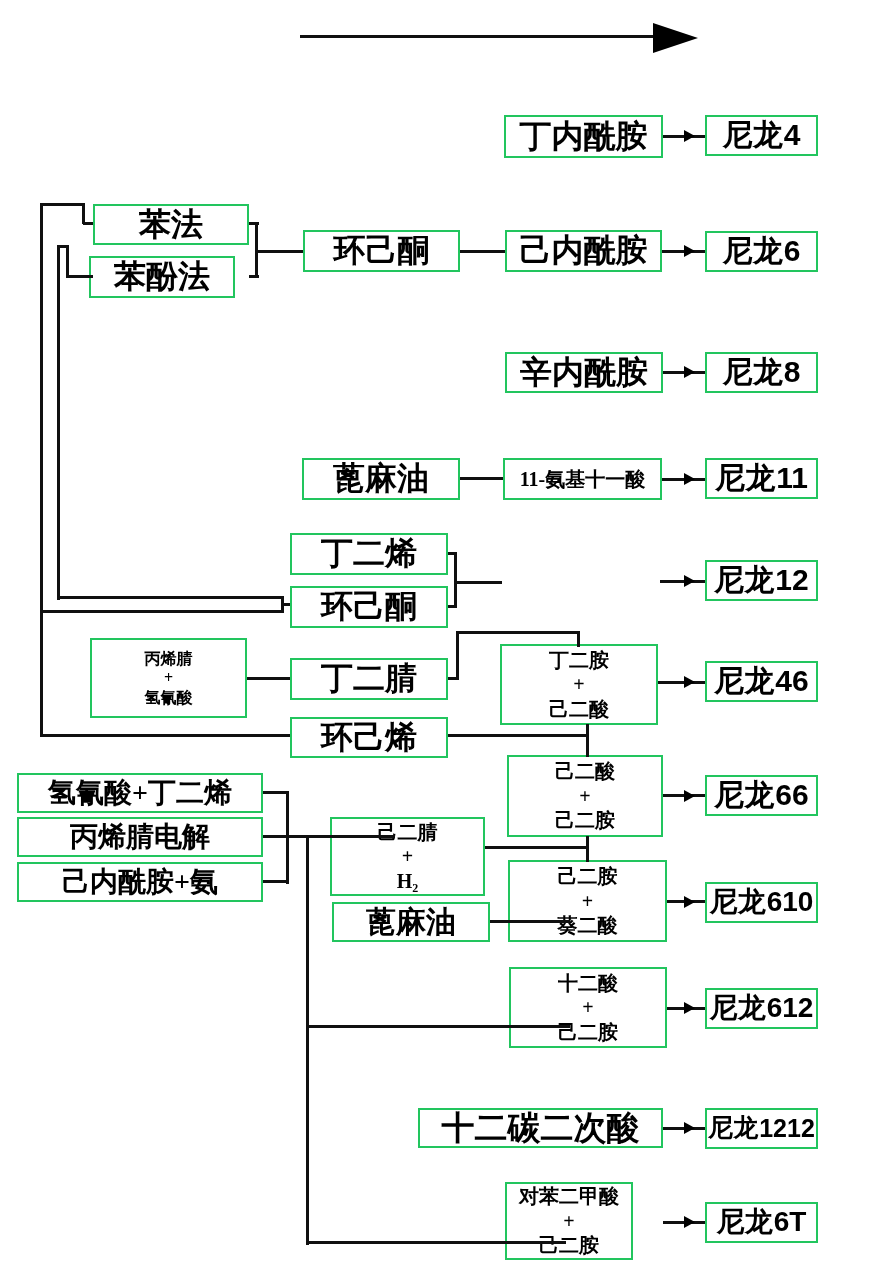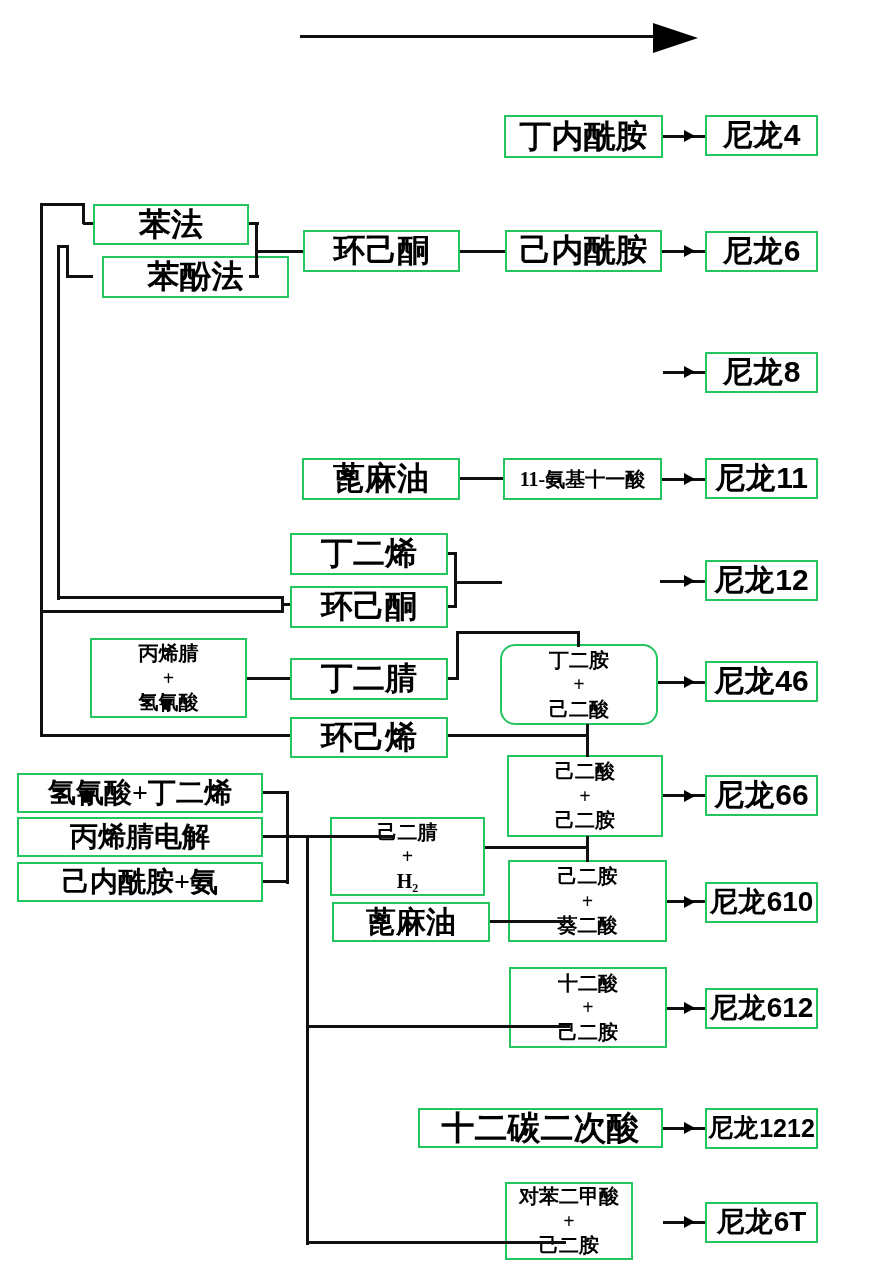--- a/index.html
+++ b/index.html
@@ -48,53 +48,56 @@
 </head>
 <body>
 
 <div id="canvas" style="width: 871px; height: 1280px;">
     <div class="box" style="left: 504px; top: 115px; width: 159px; height: 43px; font-size: 32px; font-weight: 600;">
       <span class="ln">丁内酰胺</span>
     </div>
     <div class="box" style="left: 93px; top: 204px; width: 156px; height: 41px; font-size: 32px; font-weight: 600;">
       <span class="ln">苯法</span>
     </div>
-    <div class="box" style="left: 102px; top: 256px; width: 187px; height: 42px; font-size: 32px; font-weight: 600;">
+    <div class="box" style="left: 89px; top: 256px; width: 146px; height: 42px; font-size: 32px; font-weight: 600;">
       <span class="ln">苯酚法</span>
     </div>
     <div class="box" style="left: 303px; top: 230px; width: 157px; height: 42px; font-size: 32px; font-weight: 600;">
       <span class="ln">环己酮</span>
     </div>
     <div class="box" style="left: 505px; top: 230px; width: 157px; height: 42px; font-size: 32px; font-weight: 600;">
       <span class="ln">己内酰胺</span>
     </div>
+    <div class="box" style="left: 505px; top: 352px; width: 158px; height: 41px; font-size: 32px; font-weight: 600;">
+      <span class="ln">辛内酰胺</span>
+    </div>
     <div class="box" style="left: 302px; top: 458px; width: 158px; height: 42px; font-size: 32px; font-weight: 600;">
       <span class="ln">蓖麻油</span>
     </div>
     <div class="box" style="left: 503px; top: 458px; width: 159px; height: 42px; font-size: 20px; font-weight: 700;">
       <span class="ln">11-氨基十一酸</span>
     </div>
     <div class="box" style="left: 290px; top: 533px; width: 158px; height: 42px; font-size: 32px; font-weight: 600;">
       <span class="ln">丁二烯</span>
     </div>
     <div class="box" style="left: 290px; top: 586px; width: 158px; height: 42px; font-size: 32px; font-weight: 600;">
       <span class="ln">环己酮</span>
     </div>
-    <div class="box" style="left: 90px; top: 638px; width: 157px; height: 80px; font-size: 20px; font-weight: 700;">
+    <div class="box" style="left: 90px; top: 638px; width: 157px; height: 80px; font-size: 16px; font-weight: 700;">
       <span class="ln">丙烯腈</span>
       <span class="ln">+</span>
       <span class="ln">氢氰酸</span>
     </div>
     <div class="box" style="left: 290px; top: 658px; width: 158px; height: 42px; font-size: 32px; font-weight: 600;">
       <span class="ln">丁二腈</span>
     </div>
     <div class="box" style="left: 290px; top: 717px; width: 158px; height: 41px; font-size: 32px; font-weight: 600;">
       <span class="ln">环己烯</span>
     </div>
-    <div class="box" style="left: 500px; top: 644px; width: 158px; height: 81px; font-size: 20px; font-weight: 700; border-radius: 15px;">
+    <div class="box" style="left: 500px; top: 644px; width: 158px; height: 81px; font-size: 20px; font-weight: 700;">
       <span class="ln">丁二胺</span>
       <span class="ln">+</span>
       <span class="ln">己二酸</span>
     </div>
     <div class="box" style="left: 17px; top: 773px; width: 246px; height: 40px; font-size: 28px; font-weight: 600;">
       <span class="ln">氢氰酸+丁二烯</span>
     </div>
     <div class="box" style="left: 17px; top: 817px; width: 246px; height: 40px; font-size: 28px; font-weight: 600;">
       <span class="ln">丙烯腈电解</span>
     </div>

